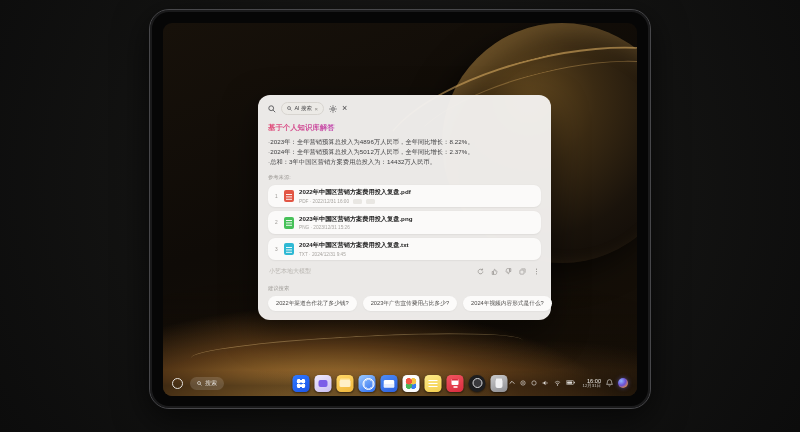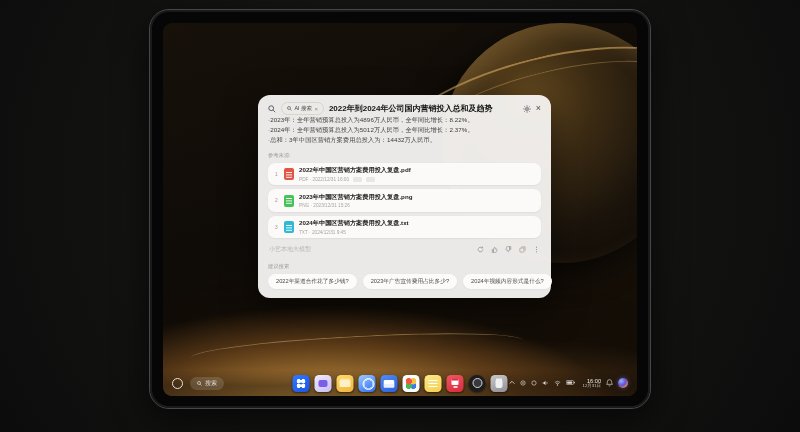--- a/index.html
+++ b/index.html
@@ -146,37 +146,37 @@
           <line x1="6.4" y1="6.4" x2="9" y2="9" stroke="#5c5c5e" stroke-width="1.2"></line>
         </svg>
         <div class="ai-chip">
           <svg width="5" height="5" viewBox="0 0 10 10">
             <circle cx="4" cy="4" r="3" fill="none" stroke="#5c5c5e" stroke-width="1.4"></circle>
             <line x1="6.4" y1="6.4" x2="9" y2="9" stroke="#5c5c5e" stroke-width="1.4"></line>
           </svg>
           <span>AI 搜索</span>
           <span class="x">×</span>
         </div>
-        <div class="p-query">2022年到2024年公司国内营销投入总和及趋势</div>
         <svg width="8" height="8" viewBox="0 0 12 12">
           <circle cx="6" cy="6" r="2" fill="none" stroke="#4a4a4c" stroke-width="1.2"></circle>
           <g stroke="#4a4a4c" stroke-width="1.2">
             <line x1="6" y1="0.5" x2="6" y2="2.4"></line>
               <line x1="6" y1="9.6" x2="6" y2="11.5"></line>
             <line x1="0.5" y1="6" x2="2.4" y2="6"></line>
               <line x1="9.6" y1="6" x2="11.5" y2="6"></line>
             <line x1="2.1" y1="2.1" x2="3.5" y2="3.5"></line>
               <line x1="8.5" y1="8.5" x2="9.9" y2="9.9"></line>
             <line x1="2.1" y1="9.9" x2="3.5" y2="8.5"></line>
               <line x1="8.5" y1="3.5" x2="9.9" y2="2.1"></line>
           </g>
         </svg>
         <span class="p-close">×</span>
       </div>
 
+      <div class="answer-head">基于个人知识库解答</div>
 
       <div class="a-line">·2023年：全年营销预算总投入为4896万人民币，全年同比增长：8.22%。</div>
       <div class="a-line">·2024年：全年营销预算总投入为5012万人民币，全年同比增长：2.37%。</div>
       <div class="a-line">·总和：3年中国区营销方案费用总投入为：14432万人民币。</div>
 
       <div class="ref-label">参考来源:</div>
 
       <div class="card">
         <span class="idx">1</span>
         <div class="ficon pdf"></div>

